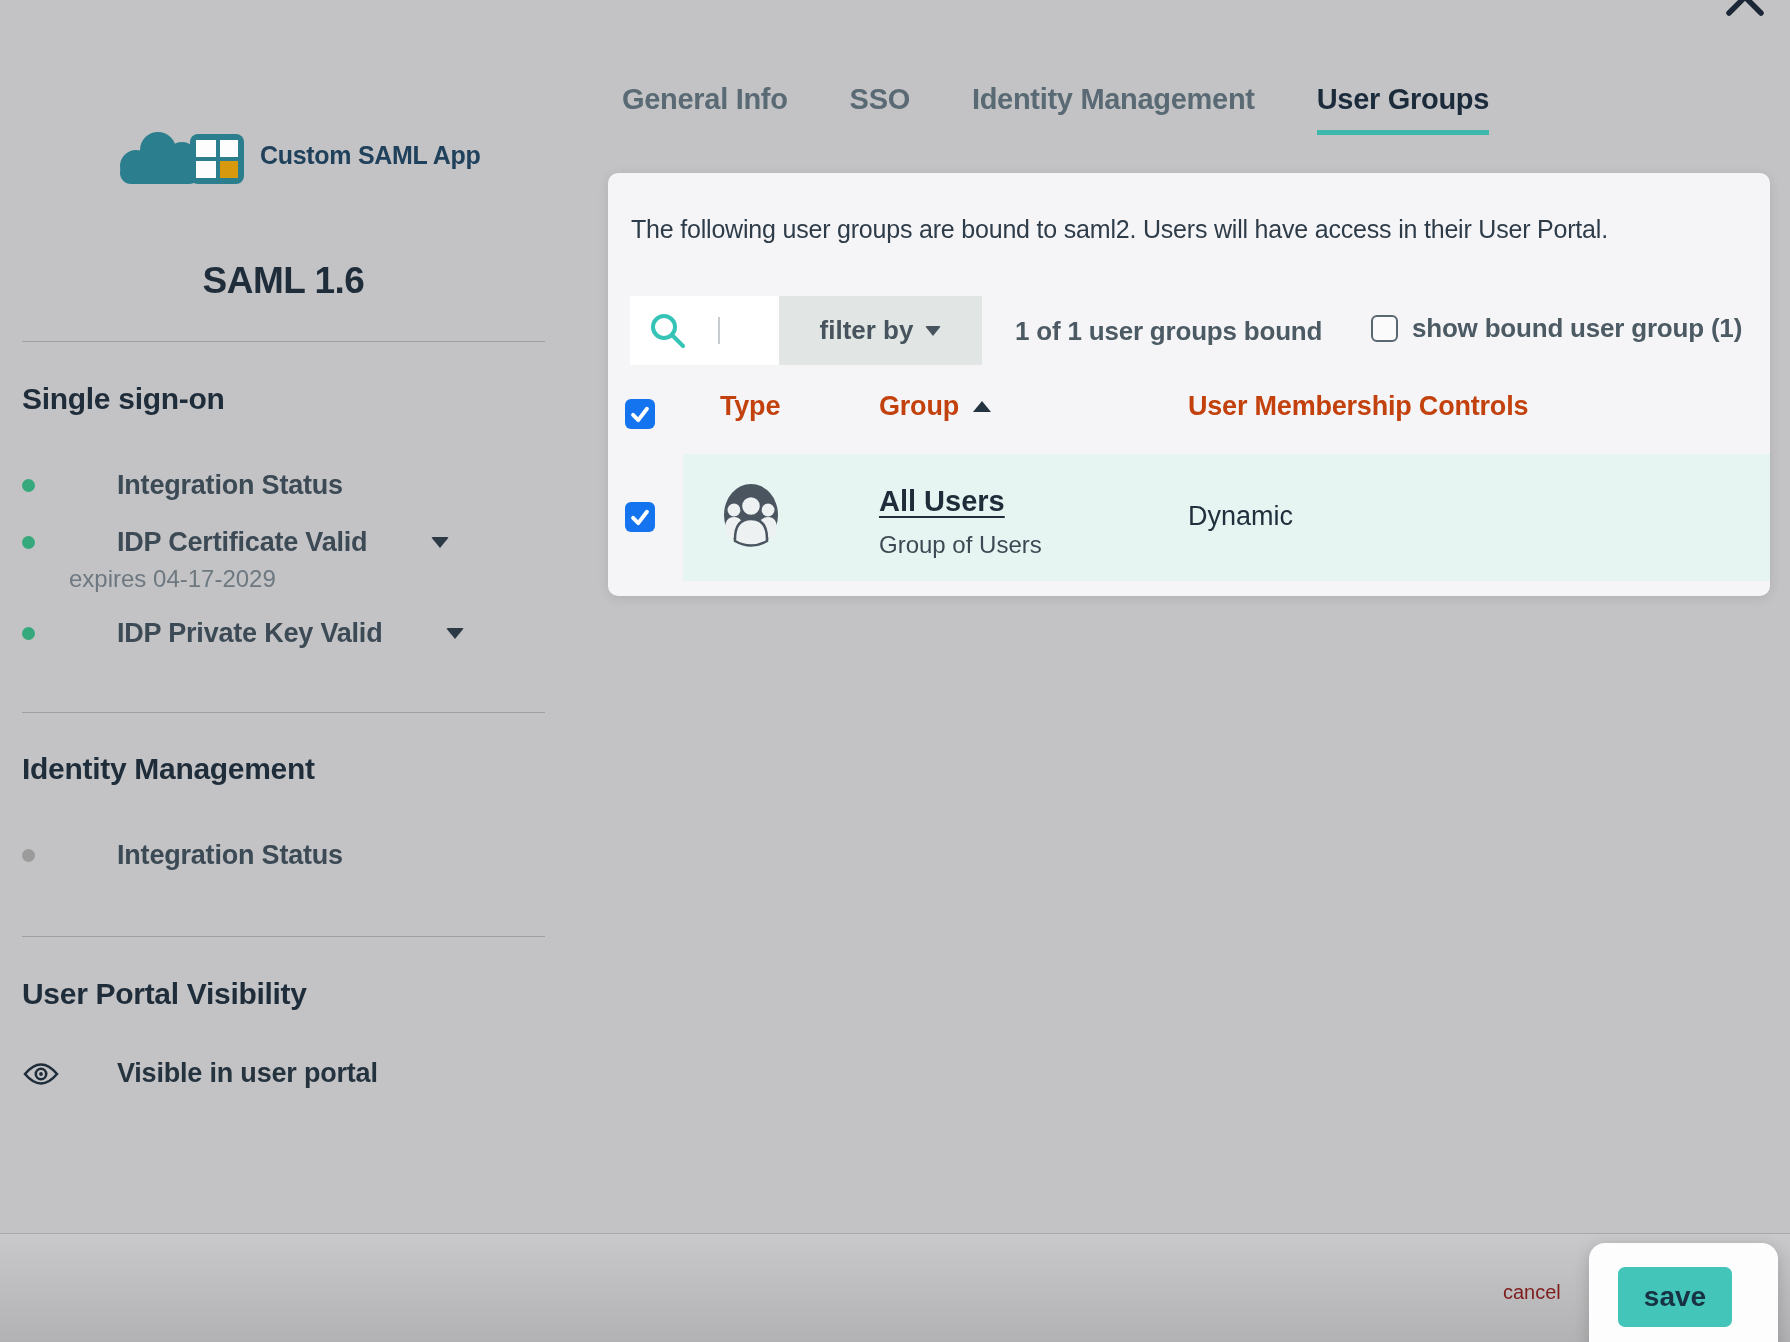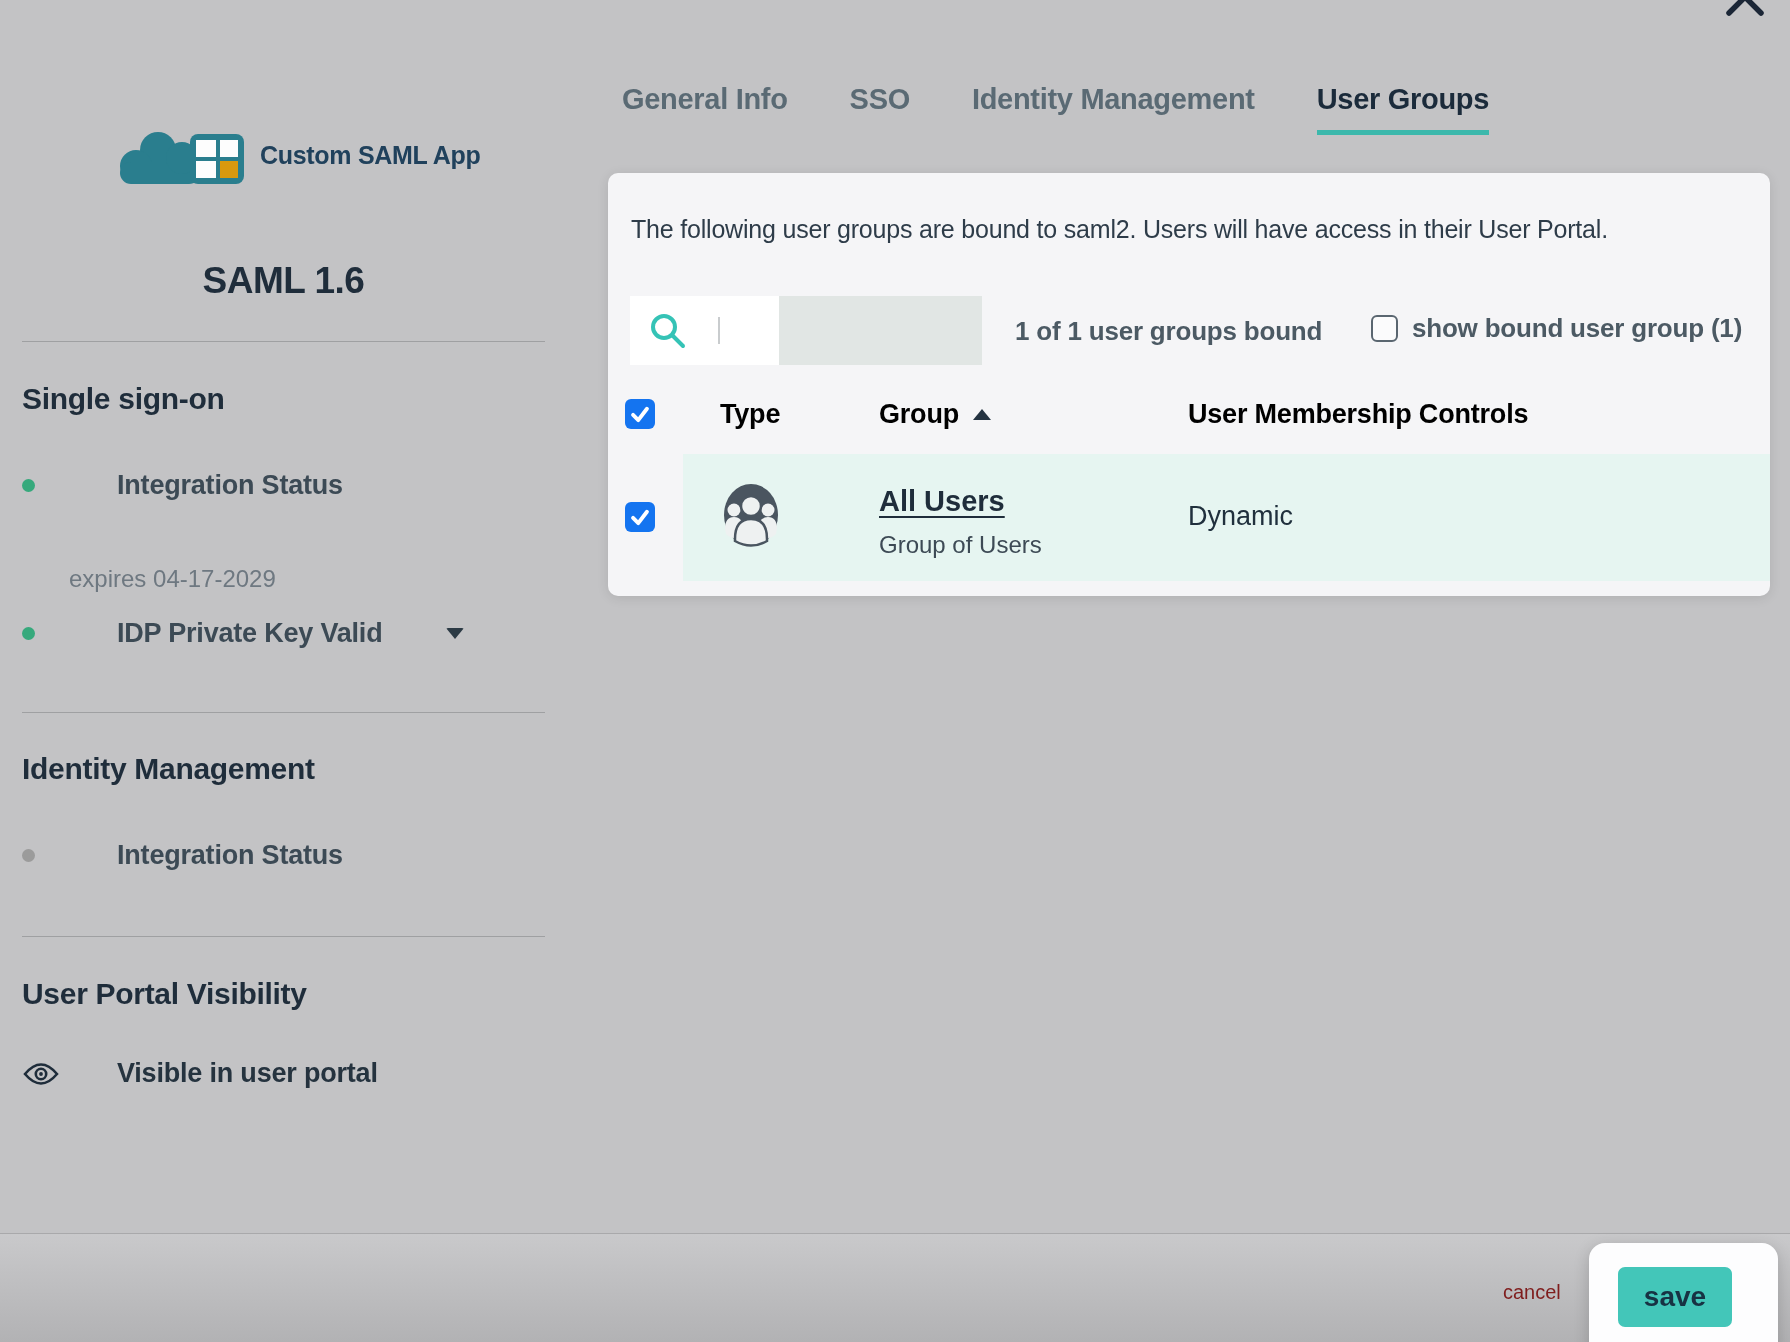--- a/index.html
+++ b/index.html
@@ -61,21 +61,21 @@
   .show-bound { position:absolute; left:763px; top:140px; display:flex; align-items:center; cursor:pointer; }
   .checkbox-empty { width:27px; height:27px; background:#fbfbfc; border:2px solid #5a6670; border-radius:6px; flex:none; }
   .show-bound-label { margin-left:14px; font-size:26px; font-weight:bold; color:#4c5a64; letter-spacing:-0.2px; }
 
   .checkbox-checked {
     width:30px; height:30px; background:#1474f0; border-radius:6px;
     display:flex; align-items:center; justify-content:center; cursor:pointer; flex:none;
   }
 
   .th-check { position:absolute; left:17px; top:226px; }
-  .th { position:absolute; top:226px; font-size:27px; font-weight:bold; color:#000000; letter-spacing:-0.2px; }
+  .th { position:absolute; top:218px; font-size:27px; font-weight:bold; color:#c2410c; letter-spacing:-0.2px; }
   .th-type { left:112px; }
   .th-group { left:271px; display:flex; align-items:center; }
   .sort-asc { width:0; height:0; border-left:9px solid transparent; border-right:9px solid transparent;
               border-bottom:11px solid #243341; margin-left:14px; }
   .th-umc { left:580px; }
 
   .row-bg { position:absolute; left:75px; top:281px; width:1087px; height:127px; background:#e6f5f1; }
   .row-check { position:absolute; left:17px; top:329px; }
   .row-avatar { position:absolute; left:115px; top:310px; }
   .row-name { position:absolute; left:271px; top:312px; font-size:29px; font-weight:bold; color:#1f2d3b;
@@ -140,20 +140,25 @@
 
   <div class="sb-divider" style="top:341px"></div>
 
   <div class="sb-heading" style="top:382px">Single sign-on</div>
 
   <div class="sb-item" style="top:470px">
     <span class="dot green"></span>
     <span class="sb-item-label">Integration Status</span>
   </div>
 
+  <div class="sb-item" style="top:527px">
+    <span class="dot green"></span>
+    <span class="sb-item-label">IDP Certificate Valid</span>
+    <span class="caret-down"></span>
+  </div>
   <div class="sb-sub" style="top:565px">expires 04-17-2029</div>
 
   <div class="sb-item" style="top:618px">
     <span class="dot green"></span>
     <span class="sb-item-label">IDP Private Key Valid</span>
     <span class="caret-down"></span>
   </div>
 
   <div class="sb-divider" style="top:712px"></div>
 
@@ -182,20 +187,24 @@
 
   <div class="card-desc">The following user groups are bound to saml2. Users will have access in their User Portal.</div>
 
   <div class="filter-wrap">
     <div class="search-box" title="">
       <svg viewBox="0 0 36 36" width="36" height="36">
         <circle cx="14" cy="14" r="11" fill="none" stroke="#35c3b6" stroke-width="4"></circle>
         <line x1="22.5" y1="22.5" x2="33" y2="33" stroke="#35c3b6" stroke-width="4" stroke-linecap="round"></line>
       </svg>
       <span class="search-caret"></span>
+    </div>
+    <div class="filter-by">
+      <span class="filter-by-label">filter by</span>
+      <span class="caret-down"></span>
     </div>
   </div>
 
   <div class="bound-summary">1 of 1 user groups bound</div>
 
   <div class="show-bound">
     <span class="checkbox-empty"></span>
     <span class="show-bound-label">show bound user group (1)</span>
   </div>
 

